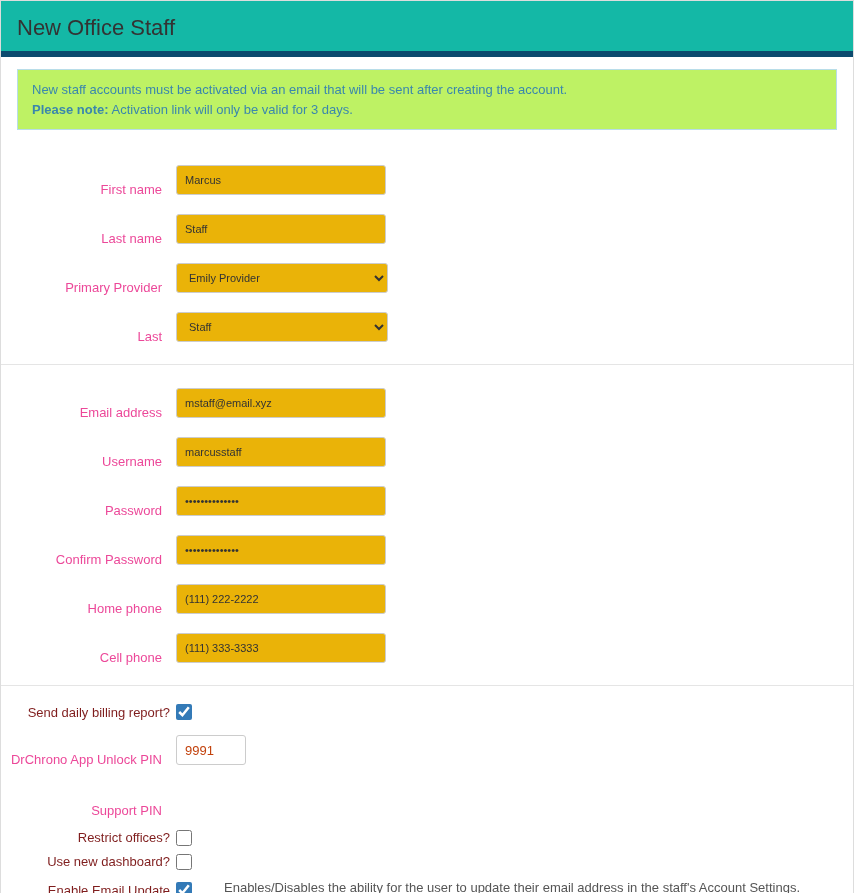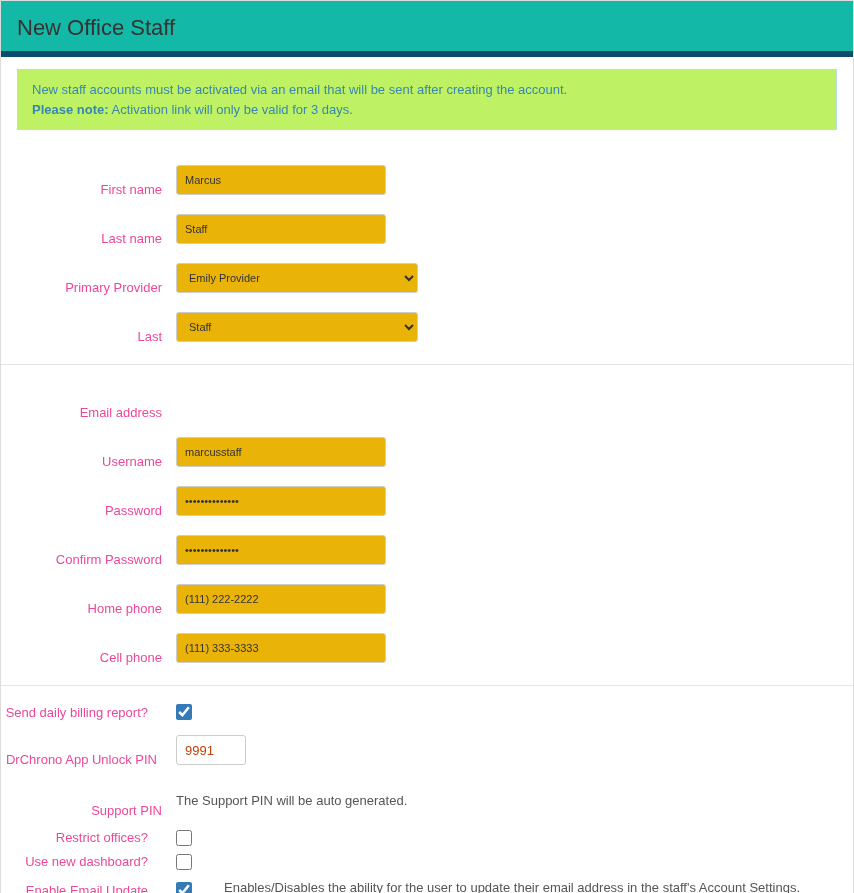--- a/index.html
+++ b/index.html
@@ -60,41 +60,41 @@
       width: 210px;
       padding: 5px 8px;
       border: 1px solid #ccc;
       border-radius: 3px;
       font-size: 11px;
       color: #333;
       background: #eab308;
       height: 30px;
     }
     select.form-control {
-      width: 242px;
+      width: 212px;
       cursor: pointer;
     }
     .form-section-2 {
       padding: 10px 0;
       border-bottom: 1px solid #e5e5e5;
     }
     .extras-section {
       padding: 10px 0 10px 0;
     }
     .checkbox-row {
       display: flex;
       align-items: center;
       margin: 8px 0;
     }
     .checkbox-label {
       text-align: right;
       width: 175px;
       min-width: 175px;
-      padding-right: 28px;
-      color: #ec4899;
+      padding-right: 6px;
+      color: #7f1d1d;
       font-size: 13px;
     }
     input[type="checkbox"] {
       width: 16px;
       height: 16px;
       cursor: pointer;
       accent-color: #337ab7;
     }
     .pin-input {
       width: 70px;
@@ -172,20 +172,21 @@
         <option selected="">Staff</option>
         <option>Admin</option>
         <option>Biller</option>
       </select>
     </div>
   </div>
 
   <div class="form-section-2">
     <div class="form-row">
       <label class="form-label">Email address</label>
+      <input type="text" class="form-control" value="mstaff@email.xyz" style="">
     </div>
     <div class="form-row">
       <label class="form-label">Username</label>
       <input type="text" class="form-control" value="marcusstaff" style="">
     </div>
     <div class="form-row">
       <label class="form-label">Password</label>
       <input type="password" class="form-control" value="••••••••••••••" style="">
     </div>
     <div class="form-row">
@@ -203,29 +204,28 @@
   </div>
 
   <div class="extras-section">
 
     <div class="checkbox-row">
       <label class="checkbox-label">Send daily billing report?</label>
       <input type="checkbox" checked="" style="">
     </div>
 
     <div class="form-row">
-      <label class="form-label" style="text-align:center; line-height:1.3;">
+      <label class="form-label" style="text-align:right; line-height:1.3;">
         <span>DrChrono App Unlock PIN</span>
       </label>
       <input type="text" class="pin-input" value="9991" style="">
     </div>
 
     <div class="form-row">
       <label class="form-label">Support PIN</label>
-      <span class="support-pin-text">The Support PIN will be auto generated.</span>
     </div>
 
     <div class="checkbox-row">
       <label class="checkbox-label">Restrict offices?</label>
       <input type="checkbox" style="">
     </div>
 
     <div class="checkbox-row">
       <label class="checkbox-label">Use new dashboard?</label>
       <input type="checkbox" style="">

